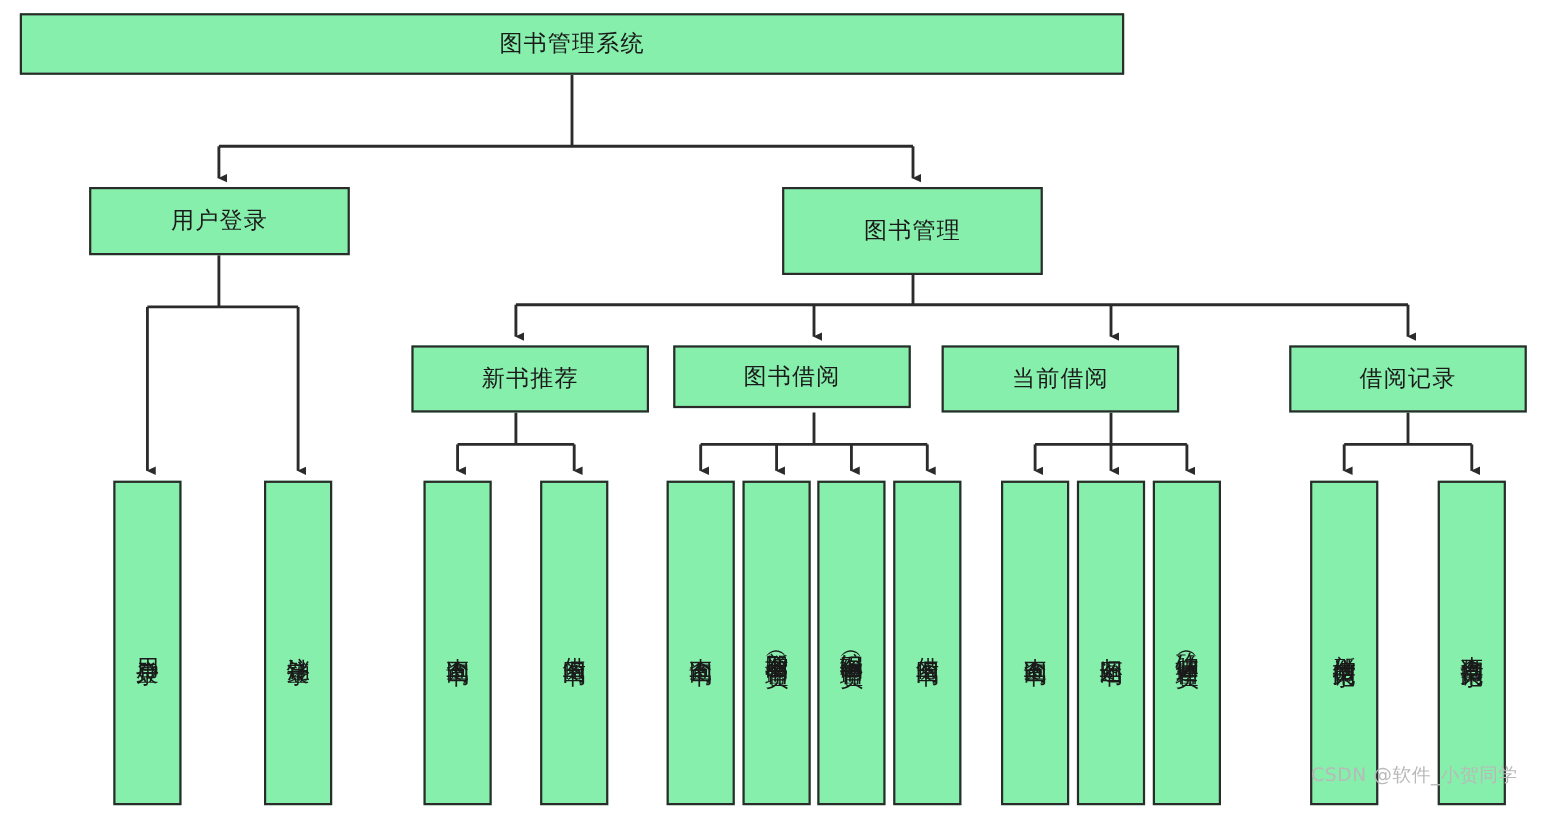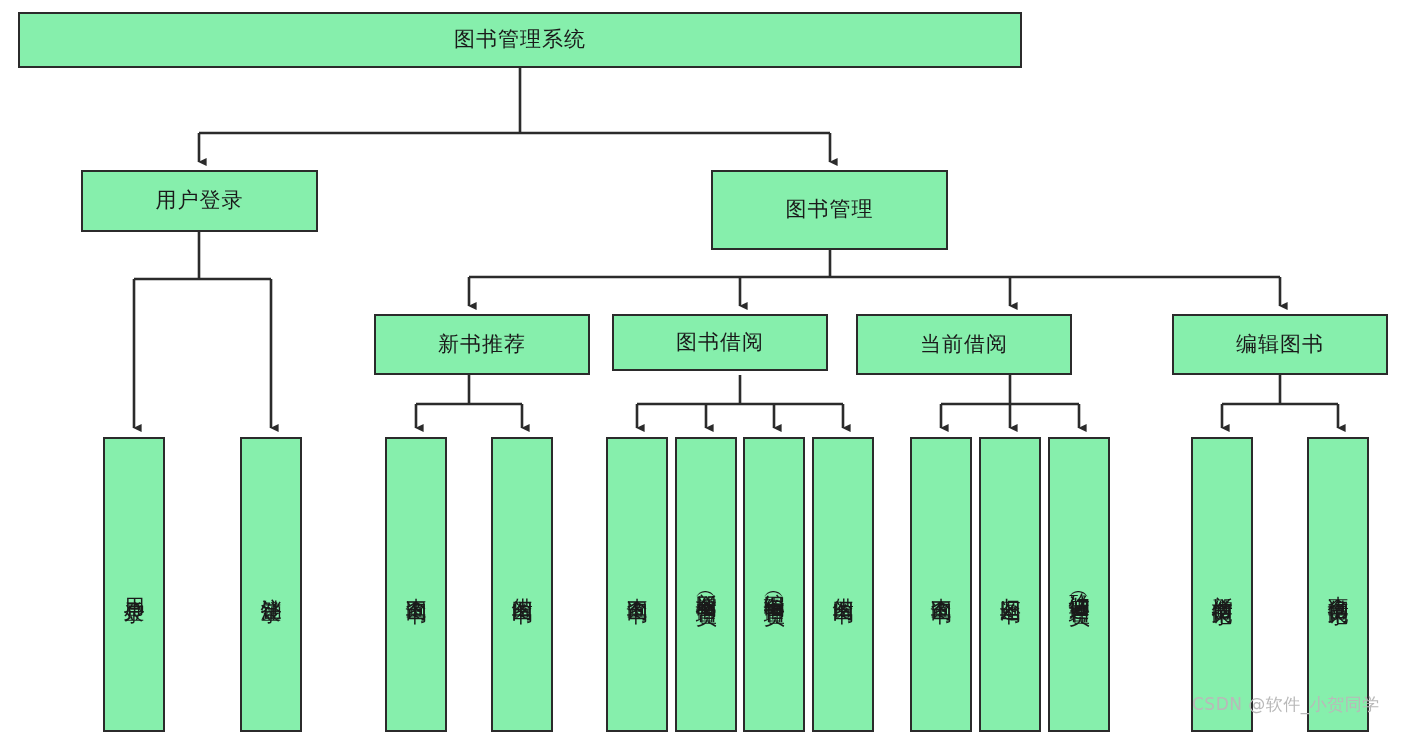--- a/index.html
+++ b/index.html
@@ -135,21 +135,21 @@
   <div class="node horiz" style="left:362px; top:314px; width:216px; height:61px;margin-left:12px;">
     <span>新书推荐</span>
   </div>
   <div class="node horiz" style="left:612px; top:314px; width:216px; height:57px;">
     <span>图书借阅</span>
   </div>
   <div class="node horiz" style="left:856px; top:314px; width:216px; height:61px;">
     <span>当前借阅</span>
   </div>
   <div class="node horiz" style="left:1172px; top:314px; width:216px; height:61px;">
-    <span>编辑图书</span>
+    <span>借阅记录</span>
   </div>
 
   <div class="node vert" style="left:103px; top:437px; width:62px; height:295px;">
     <span class="vtext">用户登录</span>
   </div>
   <div class="node vert" style="left:240px; top:437px; width:62px; height:295px;">
     <span class="vtext">注销登录</span>
   </div>
 
   <div class="node vert" style="left:385px; top:437px; width:62px; height:295px;">

